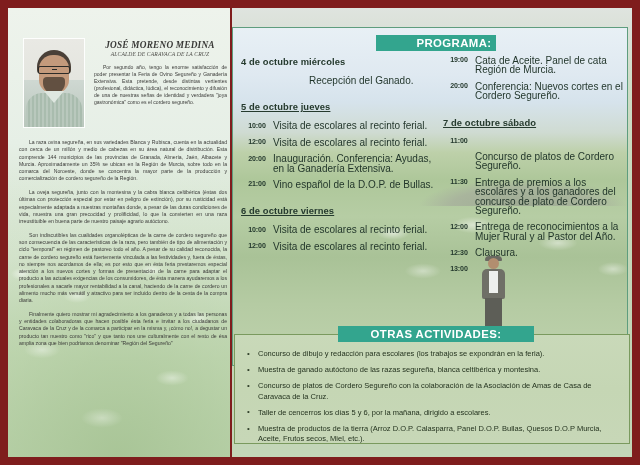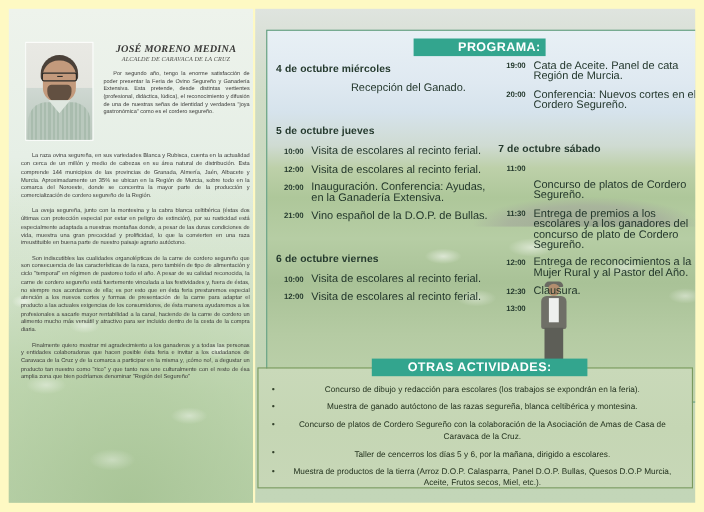--- a/index.html
+++ b/index.html
@@ -7,21 +7,21 @@
     width: 640px; height: 465px;
     font-family: "Liberation Sans", sans-serif;
     overflow: hidden;
     background: #cfcfc8;
   }
 
   
   #page {
     position: relative;
     width: 640px; height: 465px;
-    background: #fef9c3;
+    background: #7f1d1d;
   }
 
   
   #left-panel {
     position: absolute;
     left: 8px; top: 8px;
     width: 222px; height: 449px;
     background:
       radial-gradient(ellipse 140% 70% at 50% 100%, rgba(168,196,150,.88) 0%, rgba(189,211,172,.55) 45%, rgba(216,231,209,.15) 72%, rgba(232,240,230,0) 100%),
       linear-gradient(to bottom, #eef3ec 0%, #e6efe6 30%, #cfe0c6 58%, #b9d3ab 78%, #aecb9f 100%);
@@ -88,21 +88,21 @@
   
   #right-panel {
     position: absolute; left: 232px; top: 8px;
     width: 400px; height: 449px;
     background: linear-gradient(to bottom,#dfe4df 0%, #d9e0d6 6%, #cfdcc6 18%, #c6d7bb 40%, #c2d5b6 70%, #c3d6b8 100%);
     overflow: hidden;
   }
 
   
   #program-card {
-    position: absolute; left: 10px; top: 19px; width: 396px; height: 339px;
+    position: absolute; left: 0; top: 19px; width: 396px; height: 339px;
     border: 1px solid #5e9d7e;
     background:
       linear-gradient(to bottom,
         #e8f0f5 0%, #dfe9f1 14%, #d6e3ec 22%,
         #cfdbd2 31%, #bdd0a9 37%, #aec79a 45%,
         #b6cda4 56%, #a9c297 68%, #b5cba3 82%, #bed2ad 100%);
     overflow: hidden;
   }
   
   #program-card .hill {
@@ -146,21 +146,21 @@
   }
 
   .col { position: absolute; top: 28px; }
   #col-left  { left: 8px;  width: 200px; }
   #col-right { left: 210px; width: 182px; }
 
   .day-head {
     font-size: 9.4px; font-weight: bold; color: #253a2e;
     margin: 0 0 9px 0; letter-spacing: .1px;
   }
-  .day-head.spaced { margin-top: 28px; }
+  .day-head.spaced { margin-top: 16px; text-decoration: underline; }
 
   .entry { display: flex; margin: 0 0 7px 0; }
   .entry .time {
     flex: 0 0 32px; font-size: 7.1px; font-weight: bold;
     color: #253a2e; padding-top: .4px; letter-spacing: -.1px; text-align: center;
   }
   .entry .desc {
     flex: 1; font-size: 10px; font-weight: normal; line-height: 9.4px;
     color: #1f3328;
   }
@@ -173,21 +173,20 @@
     position: absolute; left: 2px; top: 326px; width: 396px; height: 110px;
     border: 1px solid #7a9a5e;
     background: linear-gradient(to bottom,#c9d9b9 0%, #c5d6b4 50%, #c7d7b7 100%);
     padding: 14px 10px 0 10px;
   }
   #otras-card ul { list-style: none; }
   #otras-card li {
     position: relative; padding-left: 13px;
     font-size: 7.5px; line-height: 10.2px; color: #24331f;
     margin-bottom: 6px;
-    text-align: center;
   }
   #otras-card li:before {
     content: "•"; position: absolute; left: 2px; top: -.5px;
     font-size: 8px; color: #33422c;
   }
 </style>
 </head>
 <body>
 
 <div id="page">

